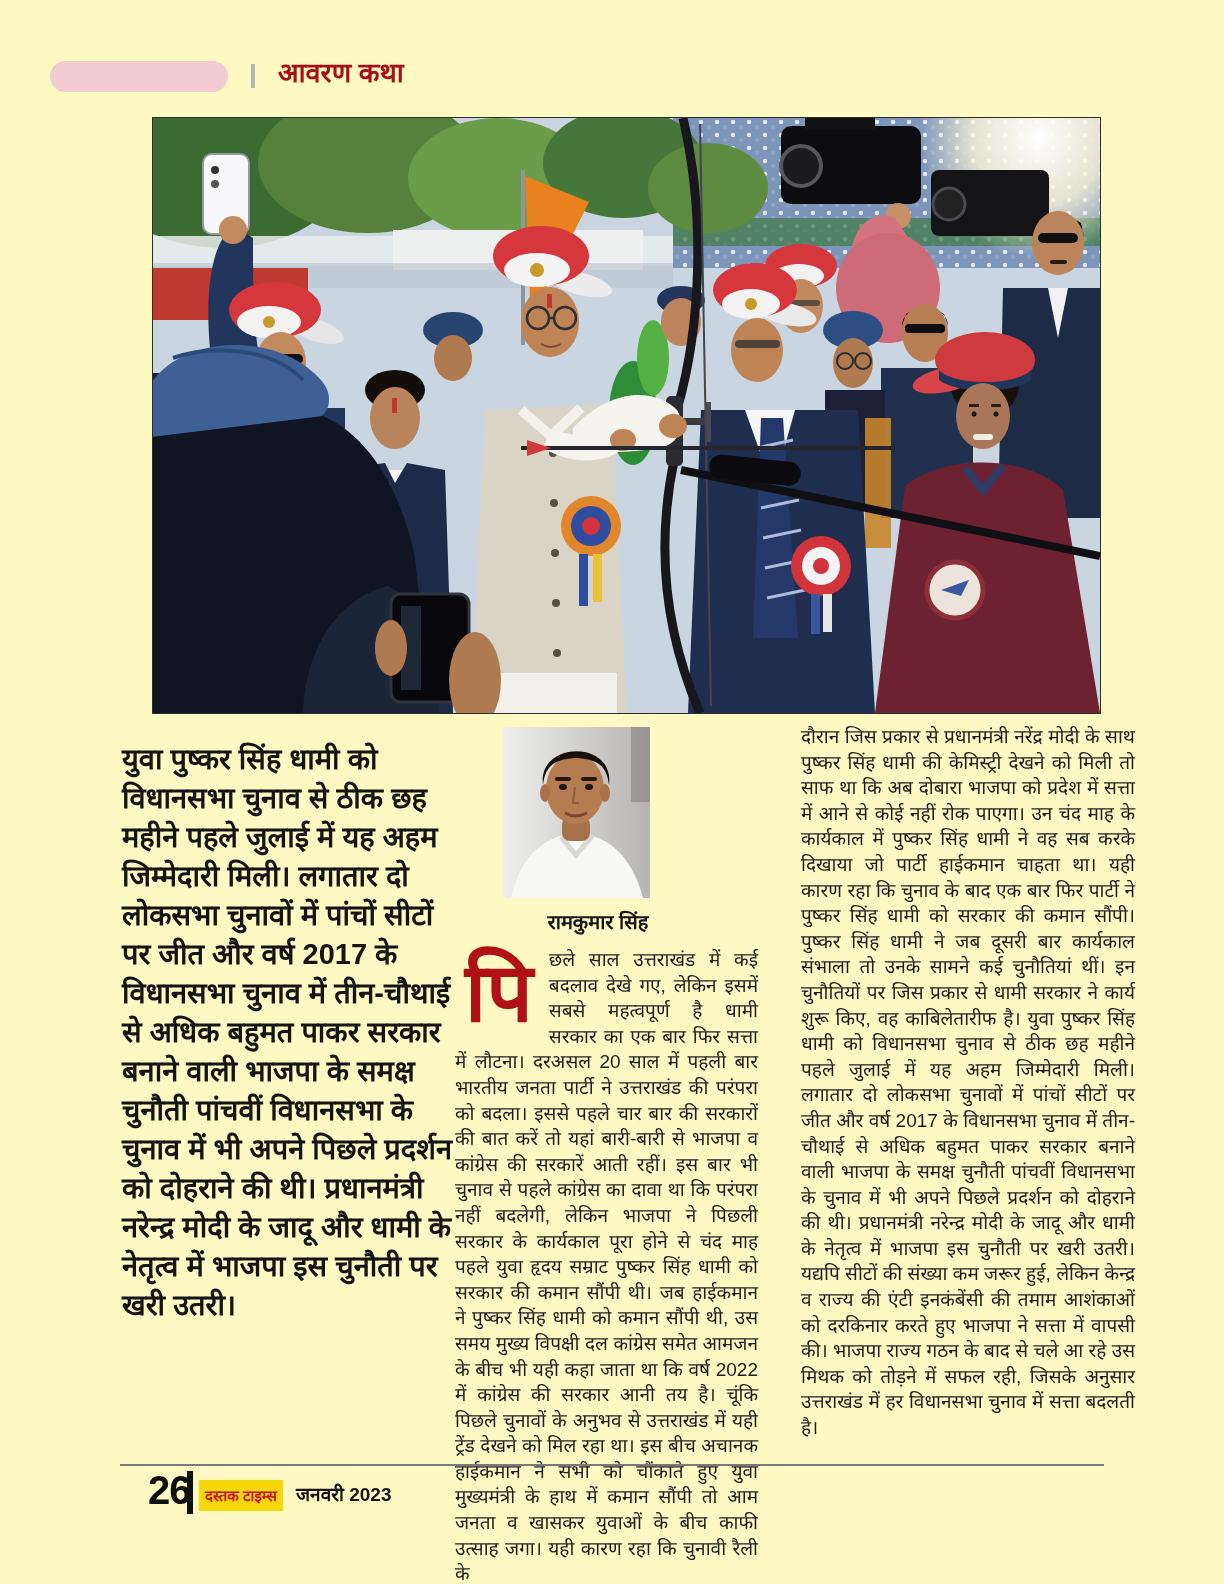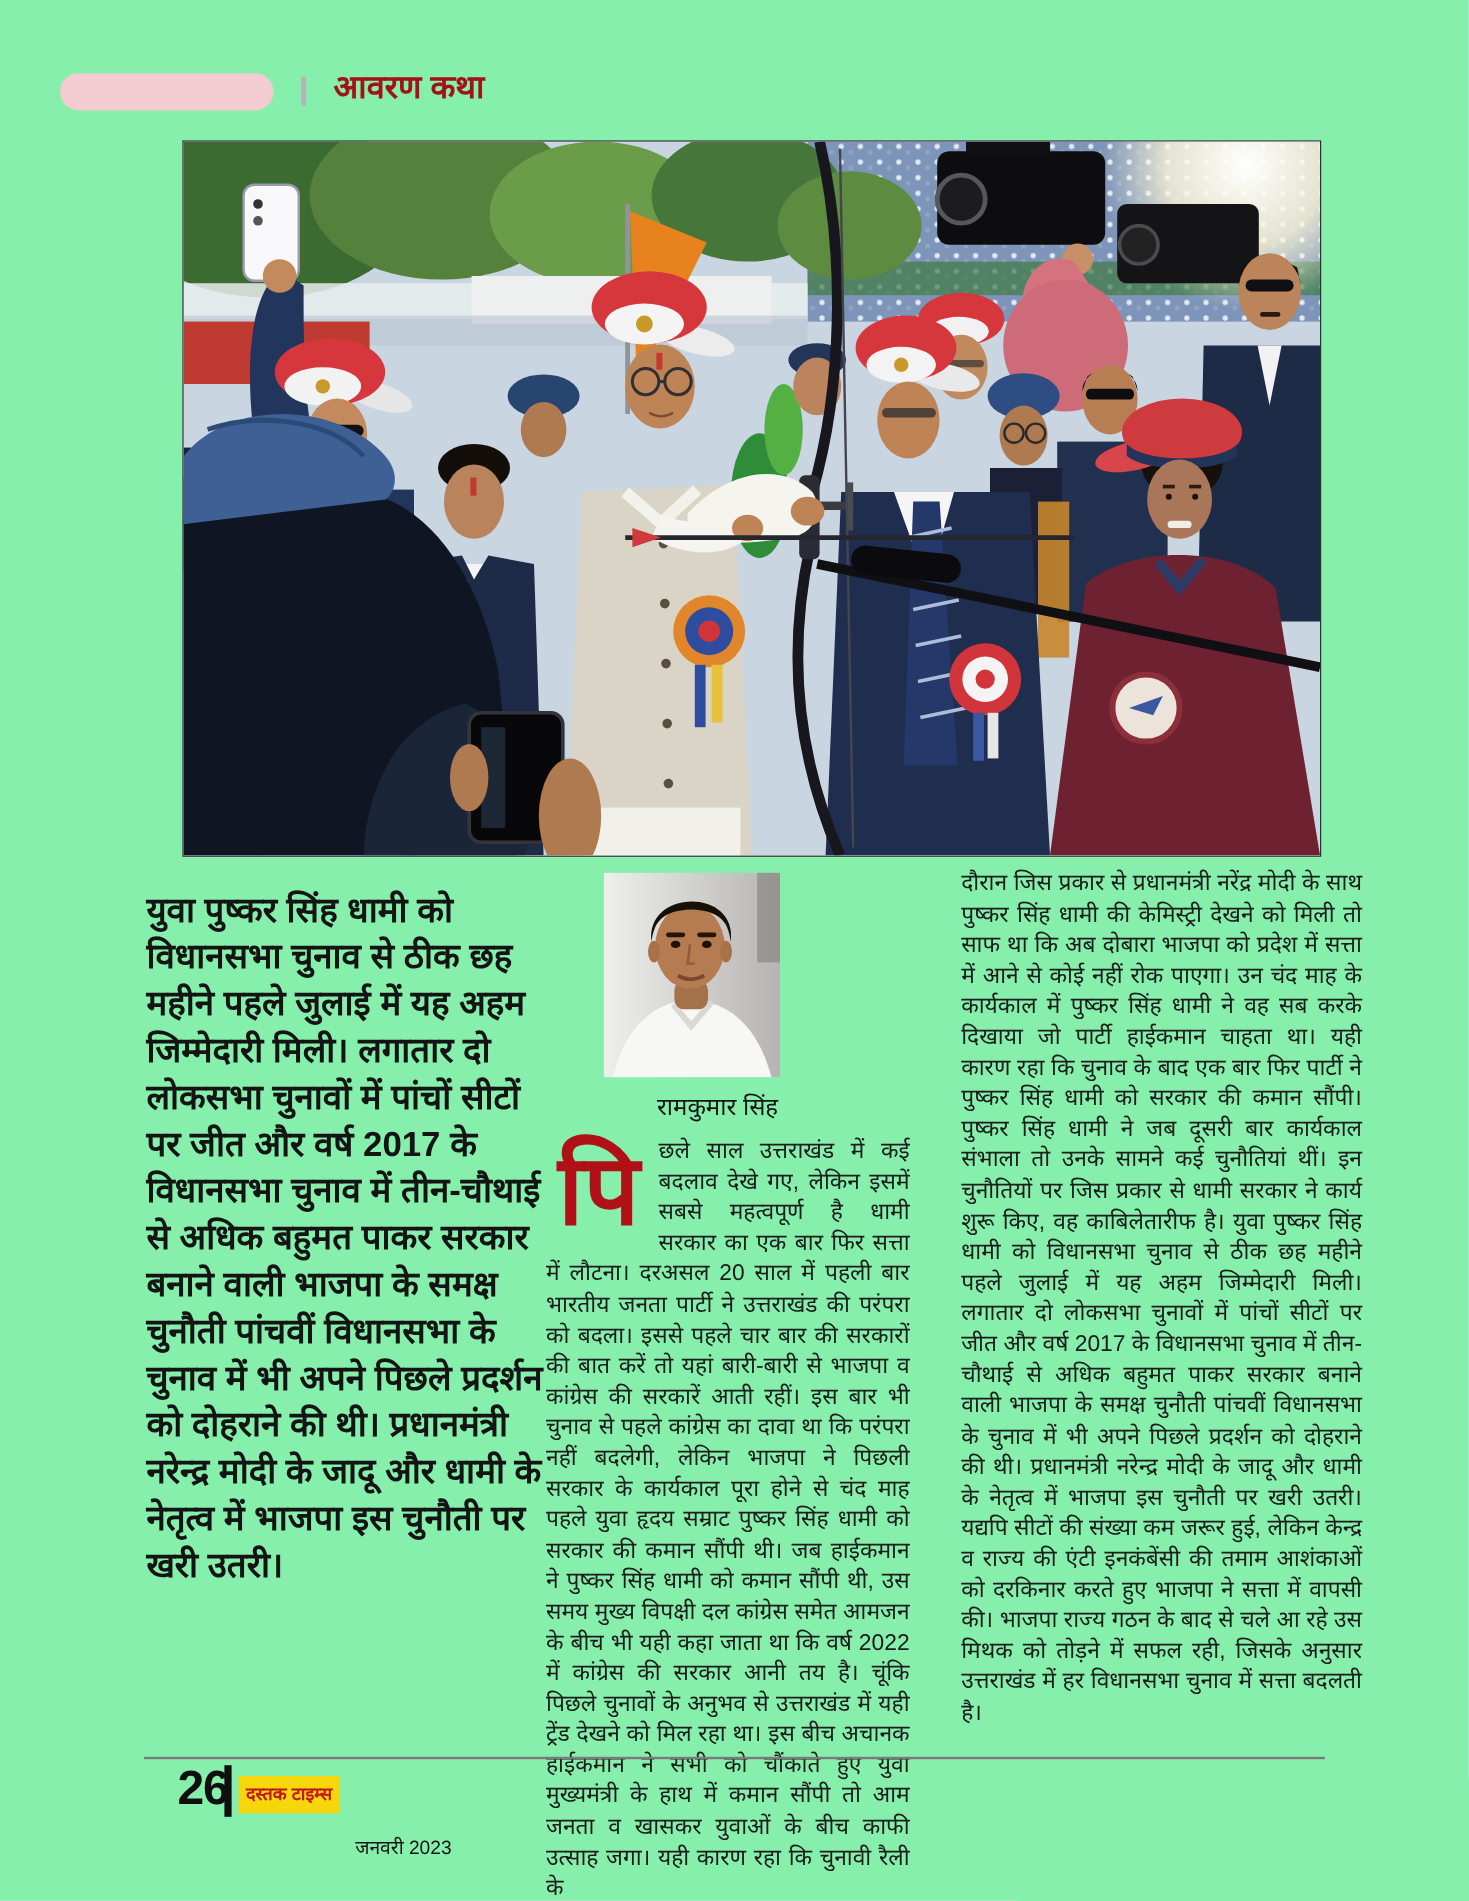--- a/index.html
+++ b/index.html
@@ -1,47 +1,47 @@
 <!DOCTYPE html>
 <html><head>
 <meta charset="utf-8">
 <style>
   html,body{margin:0;padding:0;background:#e8e8e8;}
-  .page{position:relative;width:1224px;height:1584px;background:#86efac;margin:0 auto;
+  .page{position:relative;width:1224px;height:1584px;background:#fef9c3;margin:0 auto;
         font-family:"Liberation Sans","DejaVu Sans",sans-serif;color:#1b1b1b;overflow:hidden;}
   
   .pill{position:absolute;left:50px;top:61px;width:178px;height:31px;border-radius:16px;background:#f2ccd0;}
   .vbar{position:absolute;left:251px;top:64px;width:4px;height:24px;background:#b3b3bf;}
   .section-title{position:absolute;left:278px;top:55px;font-size:27px;font-weight:bold;color:#a31218;margin:0;line-height:36px;}
   
   .photo{position:absolute;left:152px;top:117px;width:947px;height:595px;border:1px solid #2e2e2e;
          overflow:hidden;background:#c9d6e2;margin:0;}
   .photo svg{display:block;width:100%;height:100%;}
   
   .pullquote{position:absolute;left:122px;top:740px;width:340px;text-align:left;
              font-size:29px;line-height:39px;font-weight:600;color:#141414;}
   
   .portrait{position:absolute;left:503px;top:727px;width:147px;height:171px;margin:0;overflow:hidden;}
   .portrait svg{display:block;width:100%;height:100%;}
   .author{position:absolute;left:498px;top:908px;width:200px;text-align:center;
-          font-size:20px;font-weight:normal;color:#151515;}
+          font-size:20px;font-weight:bold;color:#151515;}
   .col{position:absolute;font-size:19px;line-height:25.6px;text-align:justify;color:#1c1c1c;}
   .col p{margin:0;}
   .col-mid{left:455px;top:947px;width:303px;}
   .col-right{left:801px;top:724px;width:334px;}
   .dropcap{float:left;color:#b01116;font-weight:bold;font-size:82px;line-height:76px;
            padding:8px 16px 0 10px;}
   .para-indent{text-indent:44px;}
   
   .rule{position:absolute;left:120px;top:1464px;width:984px;height:2px;background:#7a7a7a;}
   .pageno{position:absolute;left:148px;top:1468px;font-size:40px;font-weight:bold;color:#0f0f0f;letter-spacing:-1px;}
   .fbar{position:absolute;left:187px;top:1471px;width:6px;height:43px;background:#0f0f0f;}
   .maglogo{position:absolute;left:199px;top:1480px;height:23px;background:#f6d70c;color:#c4161c;
            font-size:15px;font-weight:bold;line-height:23px;padding:4px 6px;white-space:nowrap;}
-  .issue{position:absolute;left:296px;top:1481px;font-size:16px;font-weight:normal;color:#151515;margin-top:47px;}
+  .issue{position:absolute;left:296px;top:1481px;font-size:19px;font-weight:bold;color:#151515;}
 </style>
 </head>
 <body>
 
 <div class="page">
 
   <div class="pill"></div>
   <div class="vbar"></div>
   <h1 class="section-title">आवरण कथा</h1>
 

